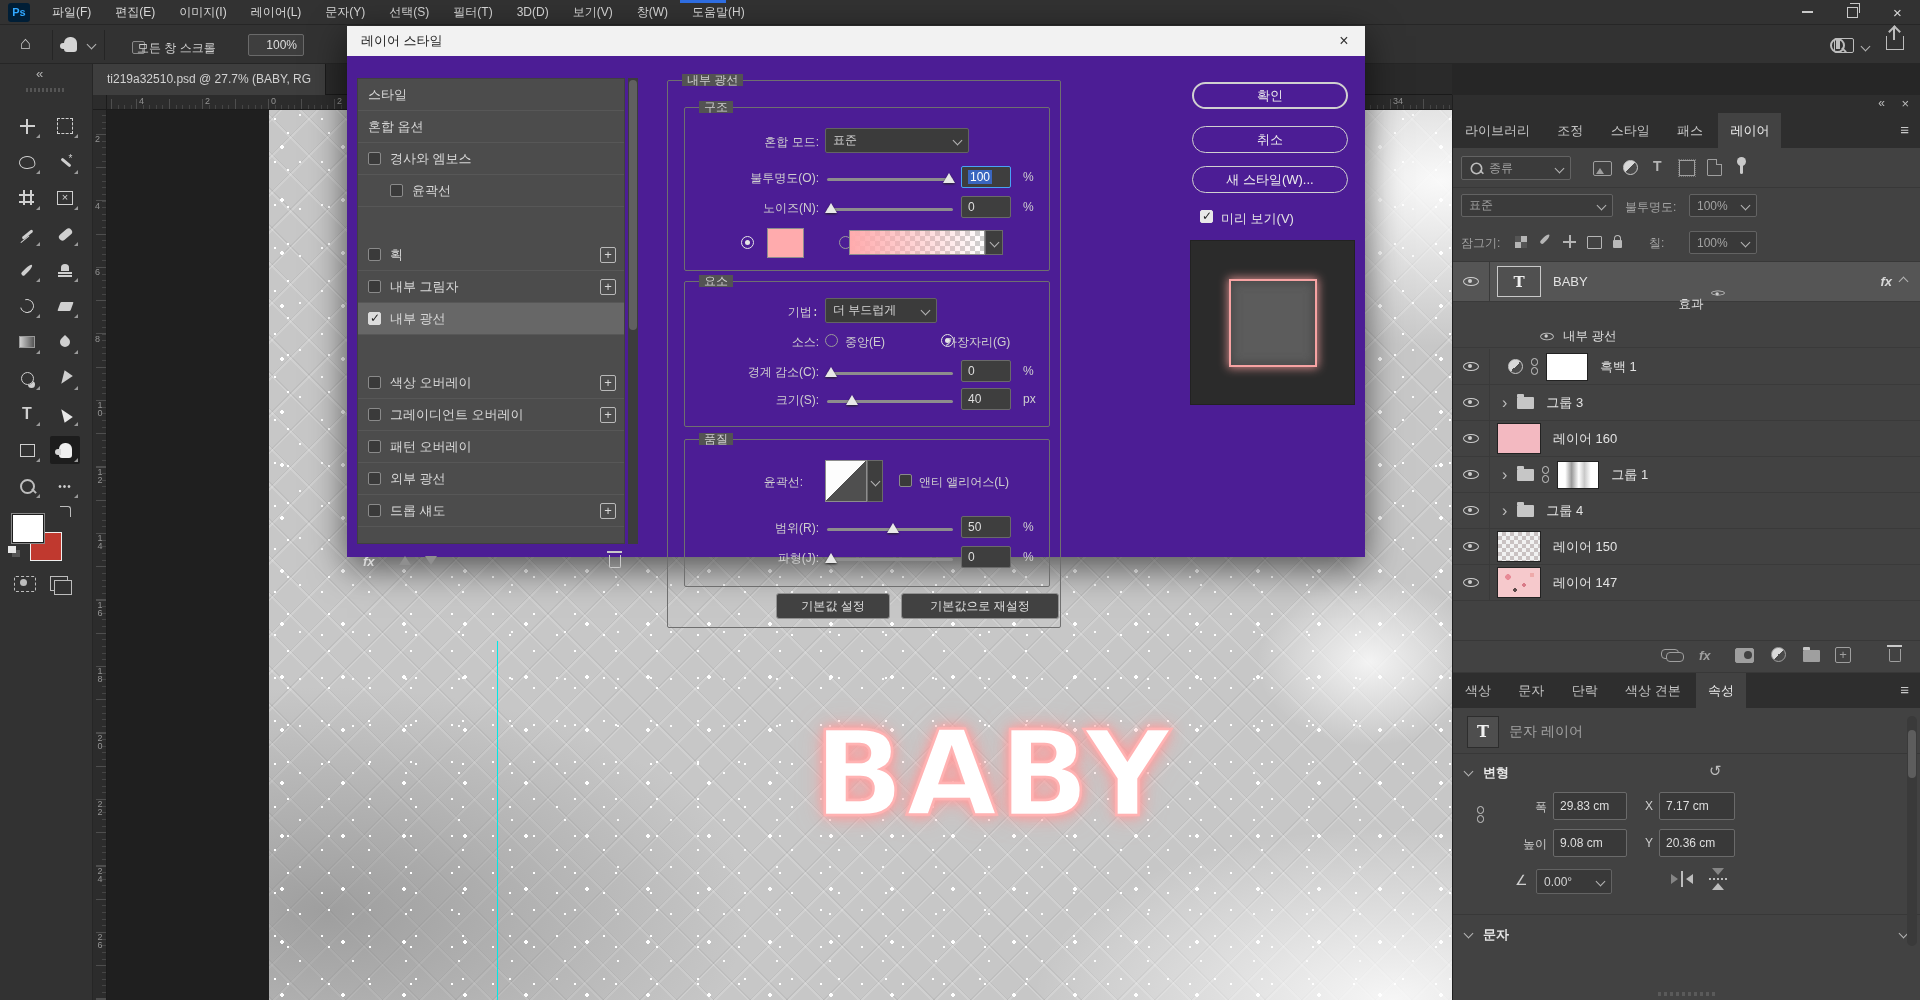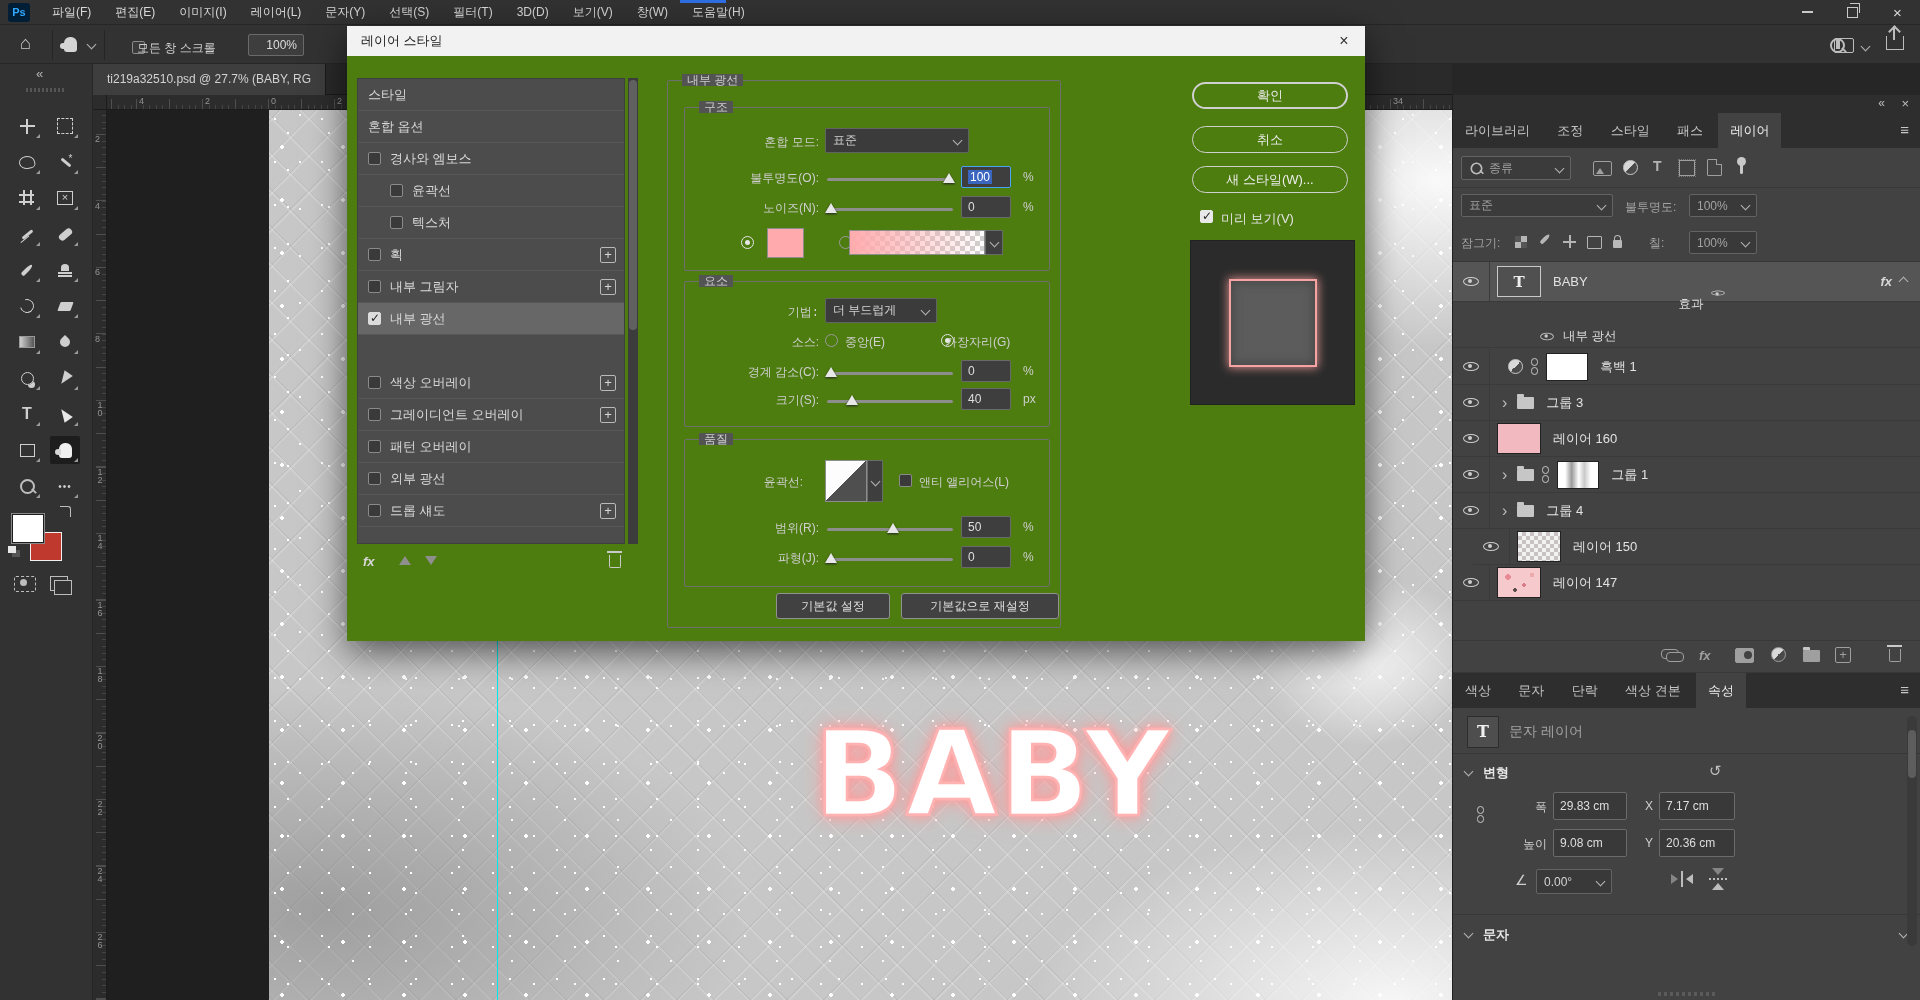--- a/index.html
+++ b/index.html
@@ -407,21 +407,21 @@
 
       <div class="lrow" style="top:231px;height:36px;">
         <div class="eyecell">
             <span class="eye"></span>
           </div>
         <span style="margin-left:12px;color:#bdbdbd;font-size:16px;">›</span>
         <span class="folder" style="margin-left:10px;"></span>
         <span class="lname">그룹 4</span>
       </div>
 
-      <div class="lrow" style="top:267px;height:36px;margin-left:20px;">
+      <div class="lrow" style="top:267px;height:36px;">
         <div class="eyecell">
             <span class="eye"></span>
           </div>
         <div class="thumbbox" style="margin-left:7px;background-color:#f2f2f2;background-image:linear-gradient(45deg,#c9c2c2 25%,transparent 25% 75%,#c9c2c2 75%),linear-gradient(45deg,#c9c2c2 25%,transparent 25% 75%,#c9c2c2 75%);background-size:8px 8px;background-position:0 0,4px 4px;"></div>
         <span class="lname">레이어 150</span>
       </div>
 
       <div class="lrow" style="top:303px;height:36px;">
         <div class="eyecell">
             <span class="eye"></span>
@@ -497,21 +497,21 @@
         <span class="abs chev" style="right:14px;top:16px;"></span>
       </div>
 
       <div class="abs" style="right:4px;top:8px;width:10px;height:230px;background:#3a3a3a;border-radius:5px;">
         <div style="position:absolute;left:1px;top:14px;width:8px;height:48px;background:#5d5d5d;border-radius:4px;"></div>
       </div>
       <div class="abs" style="left:205px;bottom:4px;width:58px;height:4px;background:repeating-linear-gradient(to right,#5a5a5a 0 3px,transparent 3px 6px);"></div>
     </div>
   </div>
 
-  <div class="abs" style="left:347px;top:26px;width:1018px;height:615px;background:#4d7c0f;box-shadow:0 10px 34px rgba(0,0,0,0.6);z-index:50;">
+  <div class="abs" style="left:347px;top:26px;width:1018px;height:531px;background:#4c1d95;box-shadow:0 10px 34px rgba(0,0,0,0.6);z-index:50;">
     
     <div class="abs" style="left:0;top:0;width:1018px;height:30px;background:#f2f2f2;color:#1c1c1c;font-size:13px;line-height:30px;">
       <span style="margin-left:14px;">레이어 스타일</span>
       <span class="abs" style="right:0;top:0;width:42px;height:30px;text-align:center;font-size:16px;color:#333;"><span>×</span></span>
     </div>
 
     
     <div class="abs" style="left:10px;top:52px;width:268px;height:466px;background:#4c4c4c;border:1px solid #404040;box-sizing:border-box;">
       <div class="srow" style="top:0;">
           <span>스타일</span>
@@ -519,24 +519,20 @@
       <div class="srow" style="top:32px;">
           <span>혼합 옵션</span>
         </div>
       <div class="srow" style="top:64px;">
           <span class="cb"></span>
           <span>경사와 엠보스</span>
         </div>
       <div class="srow ind" style="top:96px;">
           <span class="cb"></span>
           <span>윤곽선</span>
-        </div>
-      <div class="srow ind" style="top:128px;">
-          <span class="cb"></span>
-          <span>텍스처</span>
         </div>
       <div class="srow" style="top:160px;">
           <span class="cb"></span>
           <span>획</span>
           <span class="plusbox"><span>+</span></span>
         </div>
       <div class="srow" style="top:192px;">
           <span class="cb"></span>
           <span>내부 그림자</span>
           <span class="plusbox"><span>+</span></span>

